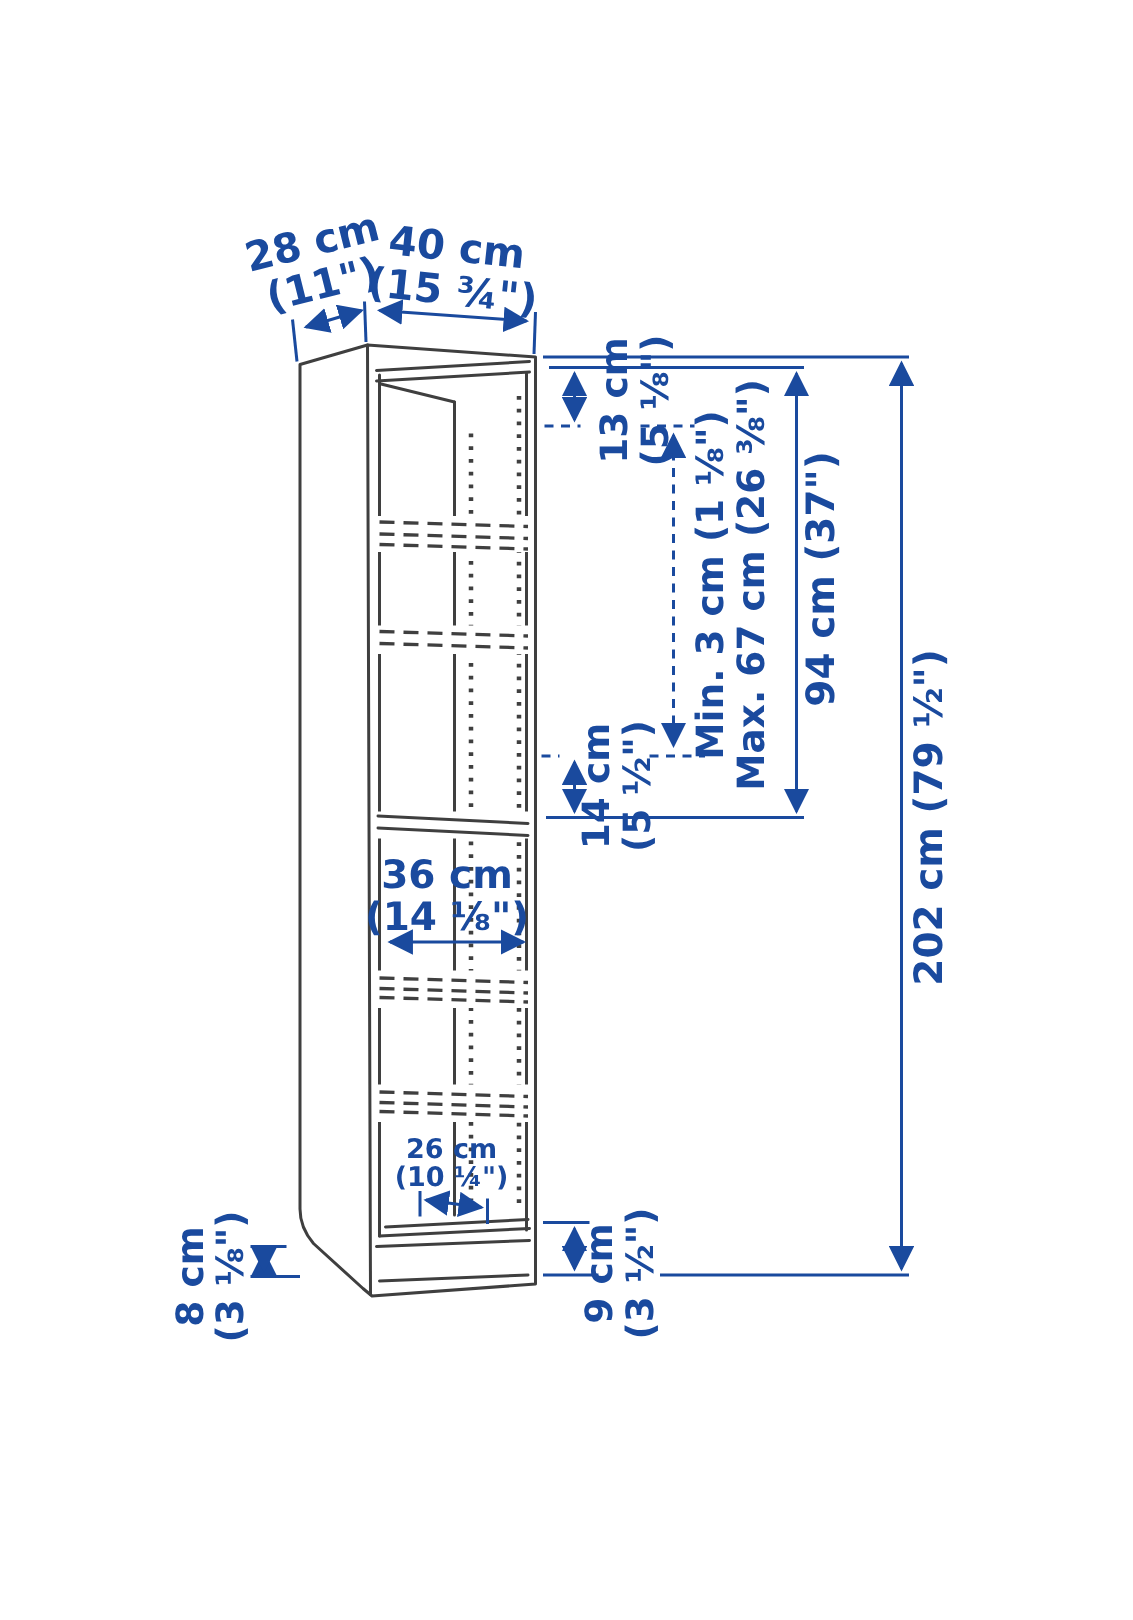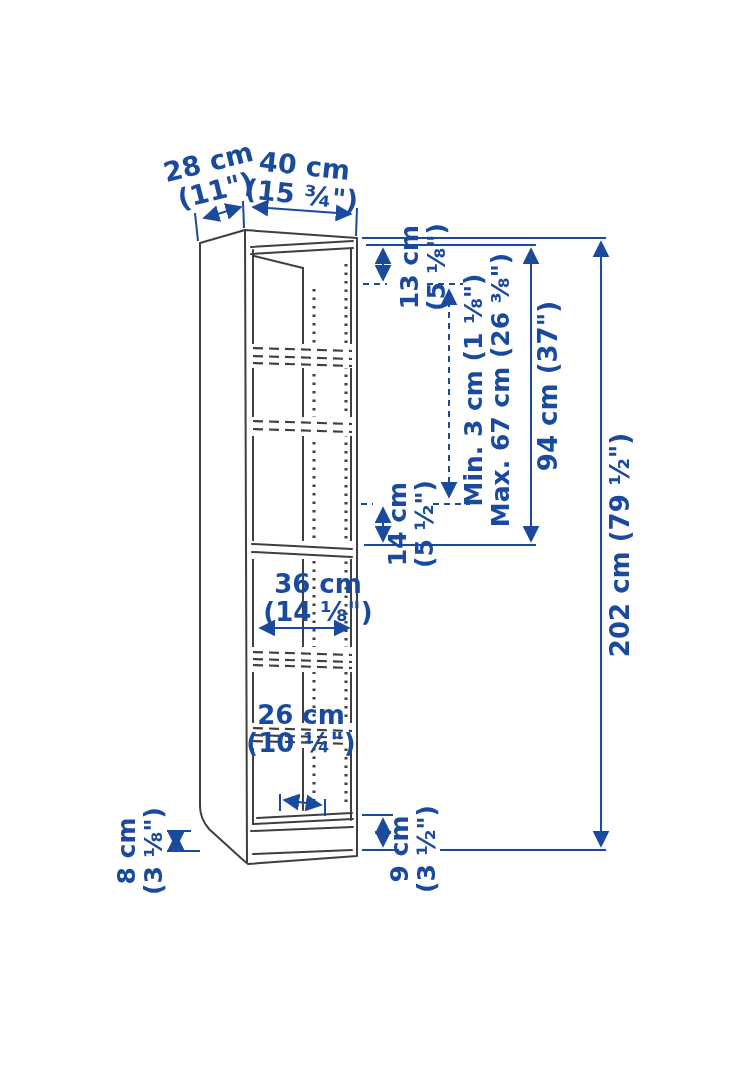--- a/index.html
+++ b/index.html
@@ -22,22 +22,22 @@
   }
   .lbl span{display:block;}
   .v{transform:translate(-50%,-50%) rotate(-90deg);}
   #lbl-depth{left:212px;top:177px;font-size:27px;transform:translate(-50%,-50%) rotate(-14deg);}
   #lbl-width{left:303px;top:181px;font-size:27px;transform:translate(-50%,-50%) rotate(6deg);}
   #lbl-13{left:424px;top:267px;font-size:25px;}
   #lbl-minmax{left:488px;top:390px;font-size:25px;}
   #lbl-94{left:549px;top:386px;font-size:26px;}
   #lbl-202{left:621px;top:545px;font-size:26px;}
   #lbl-14{left:412px;top:524px;font-size:25px;}
-  #lbl-36{left:318px;top:599px;font-size:26px;}
-  #lbl-26{left:301px;top:730px;font-size:26px;}
+  #lbl-36{left:298px;top:599px;font-size:26px;}
+  #lbl-26{left:301px;top:776px;font-size:18px;}
   #lbl-9{left:414px;top:849px;font-size:25px;}
   #lbl-8{left:141px;top:851px;font-size:25px;}
 </style>
 </head>
 <body>
 
 <div id="stage">
 
   <svg id="drawing" width="755" height="1080" viewBox="0 0 755 1080" xmlns="http://www.w3.org/2000/svg">
     <defs>

